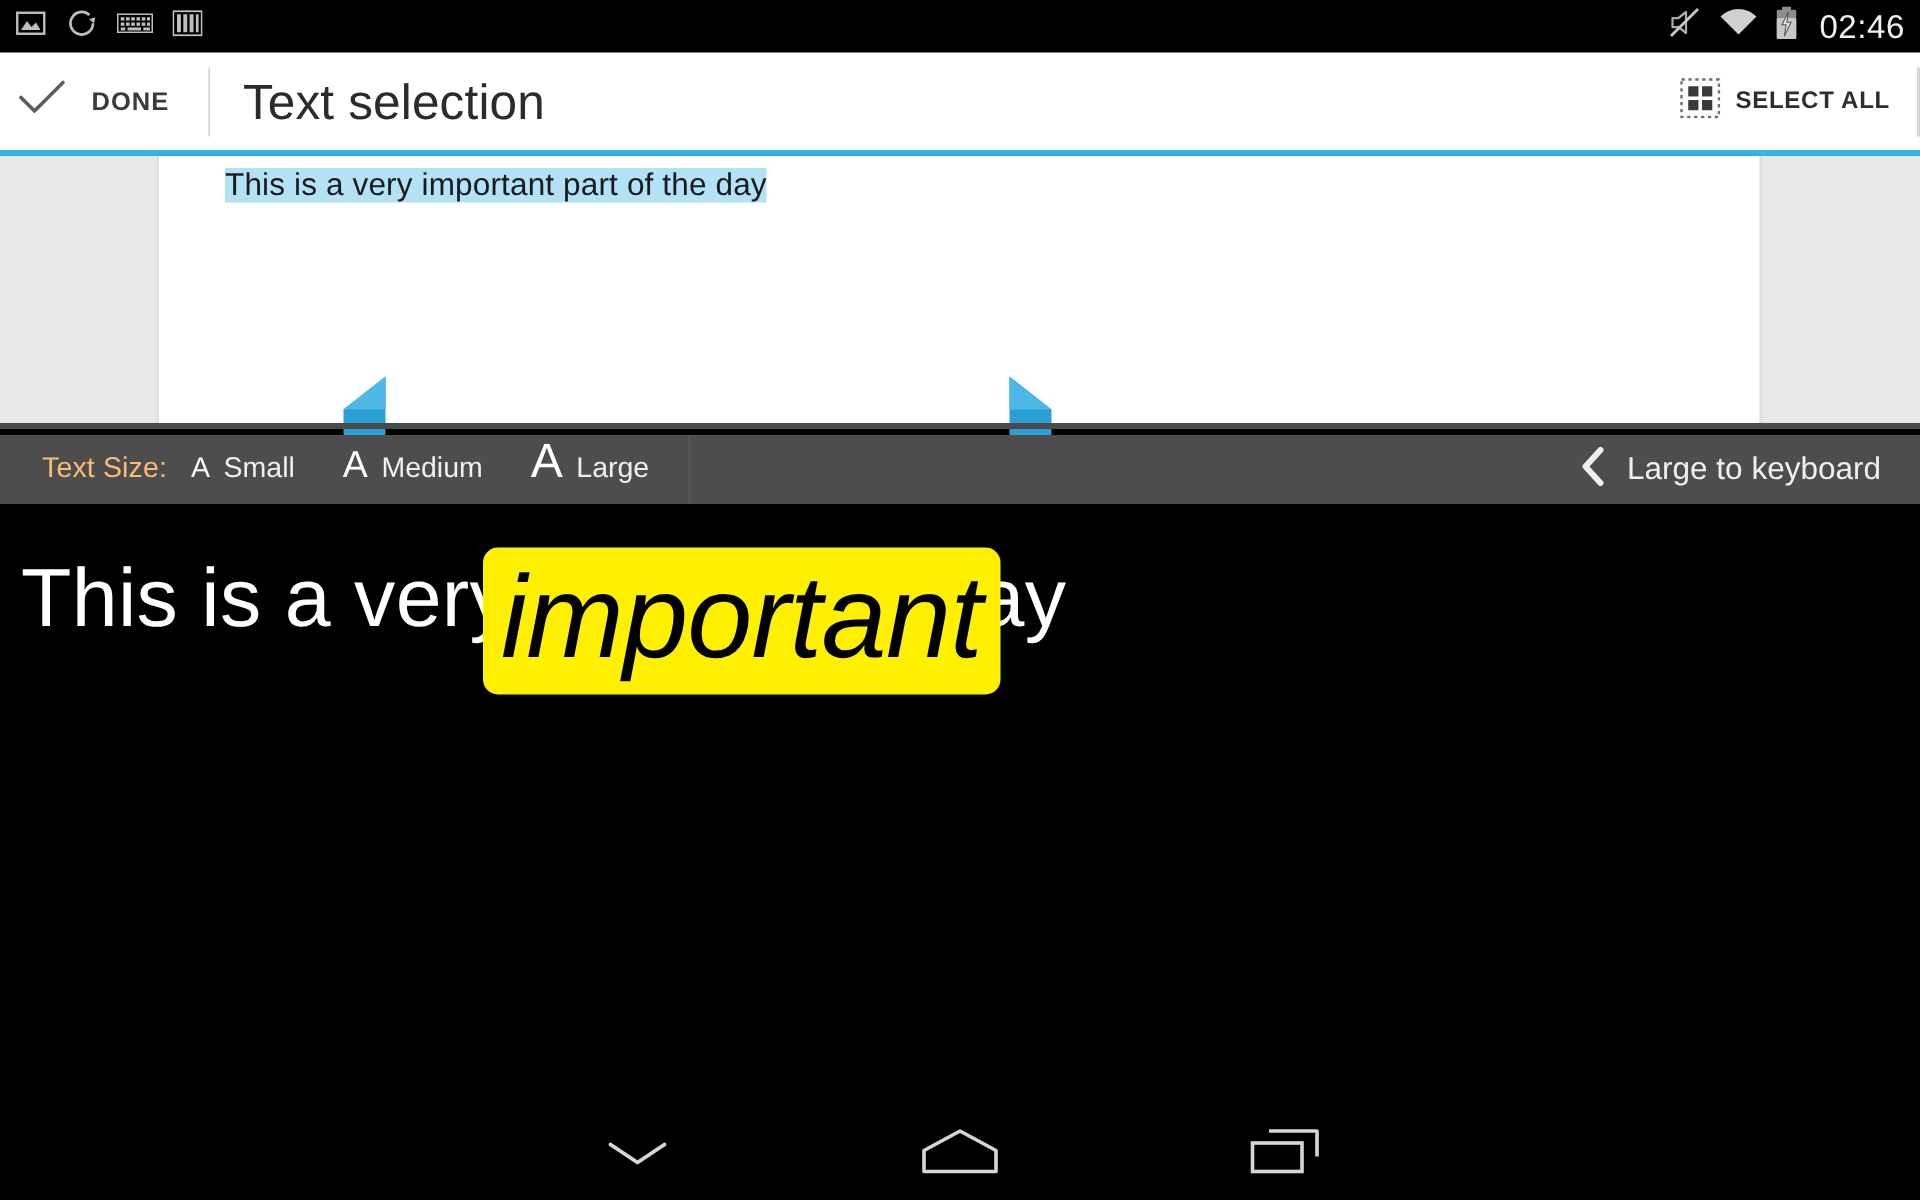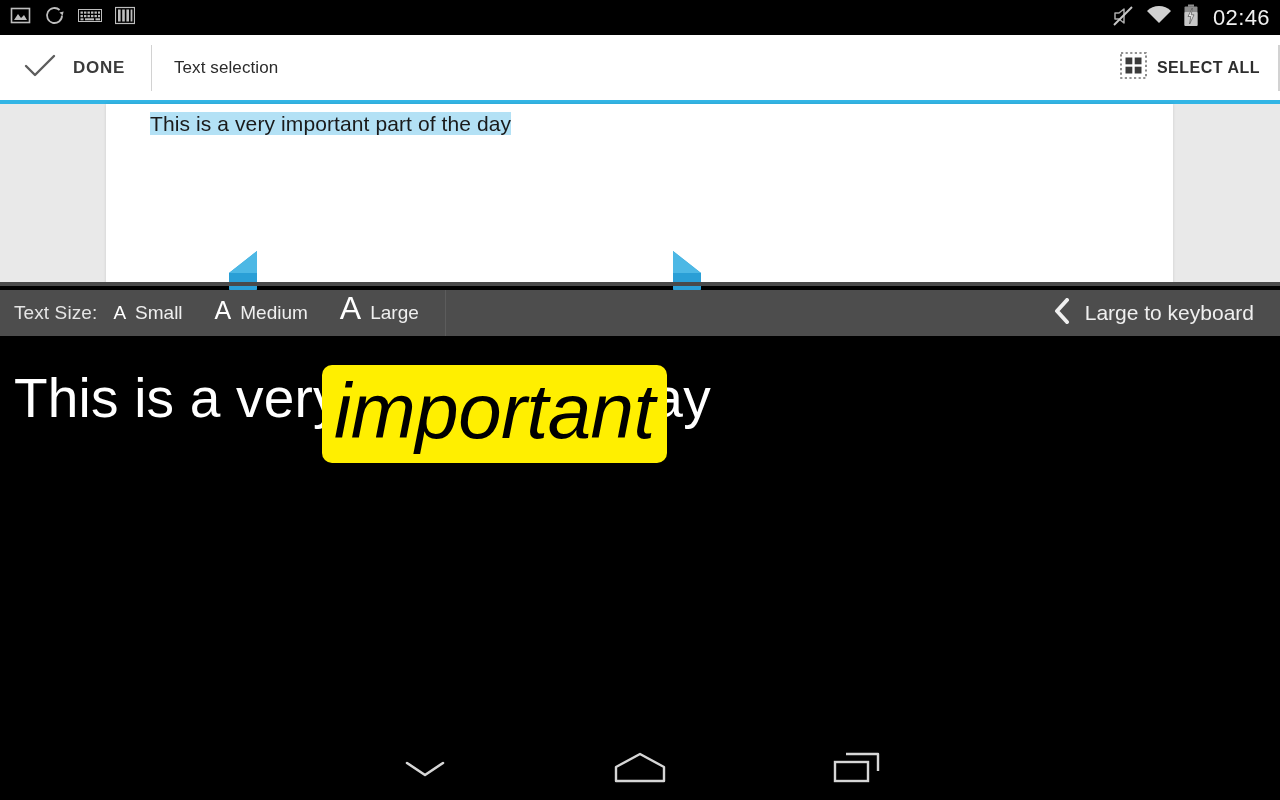--- a/index.html
+++ b/index.html
@@ -53,37 +53,37 @@
     left: 0; top: 35px;
     width: 1280px; height: 65px;
     background: #ffffff;
     display: flex;
     align-items: center;
   }
   .ab-done {
     display: flex;
     align-items: center;
     height: 75px;
-    padding-left: 24px;
+    padding-left: 12px;
     padding-right: 26px;
     gap: 17px;
   }
   .ab-done-label {
     font-size: 17px;
     font-weight: bold;
     color: #3b3b3b;
     letter-spacing: 0.7px;
   }
   .ab-sep {
     width: 1px;
     height: 46px;
     background: #d2d2d2;
   }
   .ab-title {
-    font-size: 17px;
+    font-size: 33px;
     color: #2b2b2b;
     padding-left: 22px;
     letter-spacing: 0.1px;
   }
   .ab-actions {
     position: absolute;
     right: 0; top: 0;
     height: 65px;
     display: flex;
     align-items: center;
@@ -157,23 +157,23 @@
   
   .size-bar {
     position: absolute;
     left: 0; top: 290px;
     width: 1280px; height: 46px;
     background: #4d4d4d;
     display: flex;
     align-items: center;
   }
   .size-label {
-    color: #e5e5e5;
+    color: #fdba74;
     font-size: 19px;
-    padding-left: 14px;
+    padding-left: 28px;
     letter-spacing: 0.1px;
   }
   .size-opt {
     display: flex;
     align-items: baseline;
     gap: 9px;
     padding: 0 16px;
     height: 46px;
     line-height: 46px;
   }

